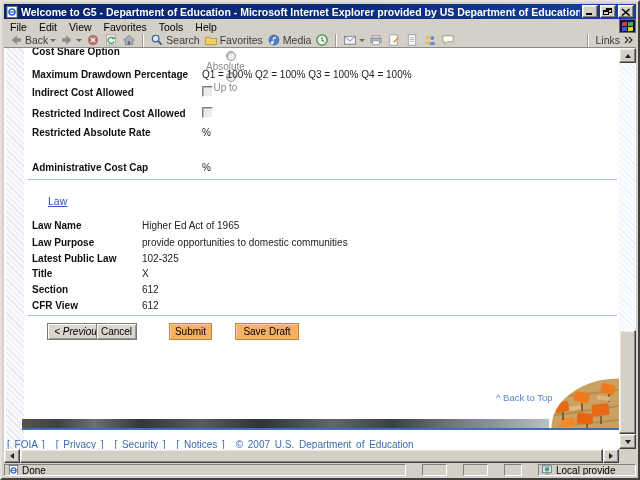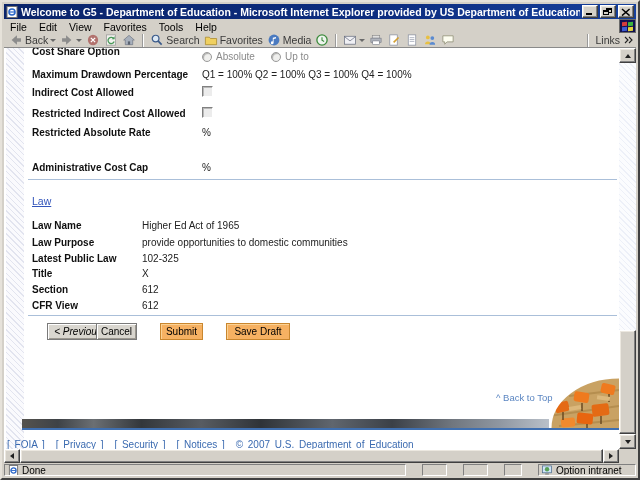--- a/index.html
+++ b/index.html
@@ -55,34 +55,34 @@
            background:repeating-linear-gradient(45deg,#e2e4ef 0,#e2e4ef 1px,#fafafd 1px,#fafafd 4px); }
 
   .frow { position:absolute; left:28px; right:2px; height:13px; white-space:nowrap; }
   .flabel { font-weight:bold; font-size:10px; color:#101010; }
   .fval { position:absolute; left:170px; top:0; font-size:10px; color:#222; }
   .fval-law { left:110px; }
 
   .checkbox { position:absolute; left:170px; top:-1px; width:11px; height:11px; background:#ececec;
               border:1px solid; border-color:#808080 #fff #fff #808080;
               box-shadow:inset 1px 1px 0 #b8b8b8; }
-  .radiorow { position:absolute; left:170px; top:3px; display:flex; align-items:center; white-space:nowrap; }
+  .radiorow { position:absolute; left:170px; top:3px; display:flex; align-items:center; white-space:nowrap;flex-direction:column; }
   .radio { width:10px; height:10px; border-radius:50%; background:#efefed; border:1px solid #9a9a9a;
            box-shadow:inset 1px 1px 1px rgba(0,0,0,.28); flex:0 0 auto; }
   .radio-label { color:#8a8a8a; font-size:10px; margin:0 16px 0 4px; }
 
   .rule { position:absolute; left:24px; right:2px; height:1px; background:#aabfd9; }
 
-  .law-link { position:absolute; left:28px; top:147px; color:#3355bb; text-decoration:underline; font-size:10.5px; }
+  .law-link { position:absolute; left:44px; top:147px; color:#3355bb; text-decoration:underline; font-size:10.5px; }
 
   .actions { position:absolute; left:26px; top:275px; height:17px; }
   .btn { position:absolute; top:0; height:17px; font-size:10px; text-align:center; line-height:15px; color:#000; }
   .btn-gray { background:#d9d6cf; border:1px solid #7a7a7a;
               box-shadow:inset 1px 1px 0 #fff, inset -1px -1px 0 #9c9890; }
-  .btn-orange { background:#f6b162; border:1px solid #c9862e; box-shadow:inset 1px 1px 0 #fbd294; }
+  .btn-orange { background:#f6b162; border:1px solid #c9862e; box-shadow:inset 1px 1px 0 #fbd294;margin-left:9px; }
   .btn-prev { left:17px; width:62px;font-style:italic; }
   .btn-cancel { left:66px; width:41px; }
   .btn-submit { left:130px; width:43px; }
   .btn-draft { left:196px; width:64px; }
 
   .back-top { position:absolute; left:492px; top:344px; font-size:9.5px; color:#5b86c2; white-space:nowrap; }
 
   .bar-strip { position:absolute; left:18px; right:0; top:371px; height:9px;
                background:linear-gradient(90deg,#55534e 0%,#3e4246 6%,#6b6f73 12%,#33373b 20%,#585c62 30%,
                #2f3337 40%,#60666e 52%,#3b4047 62%,#70767e 72%,#8f97a1 80%,#b8bfc8 88%,#d5dbe2 93%,#9aa4ae 100%); }
@@ -427,17 +427,17 @@
     </div>
     <div class="pane p-small"></div>
     <div class="pane p-small"></div>
     <div class="pane p-tiny"></div>
     <div class="pane zone">
       <svg class="sicon" viewBox="0 0 12 12">
         <rect x="0.5" y="1" width="10" height="7.5" fill="#cfe4f7" stroke="#4a6a8a" stroke-width="0.8"></rect>
         <circle cx="5.5" cy="4.7" r="2.4" fill="#58a058"></circle>
         <rect x="3.5" y="9" width="4" height="1.5" fill="#8a8a8a"></rect>
       </svg>
-      <span>Option intranet</span>
+      <span>Local provide</span>
     </div>
   </div>
 
 </div>
 
 </body></html>

